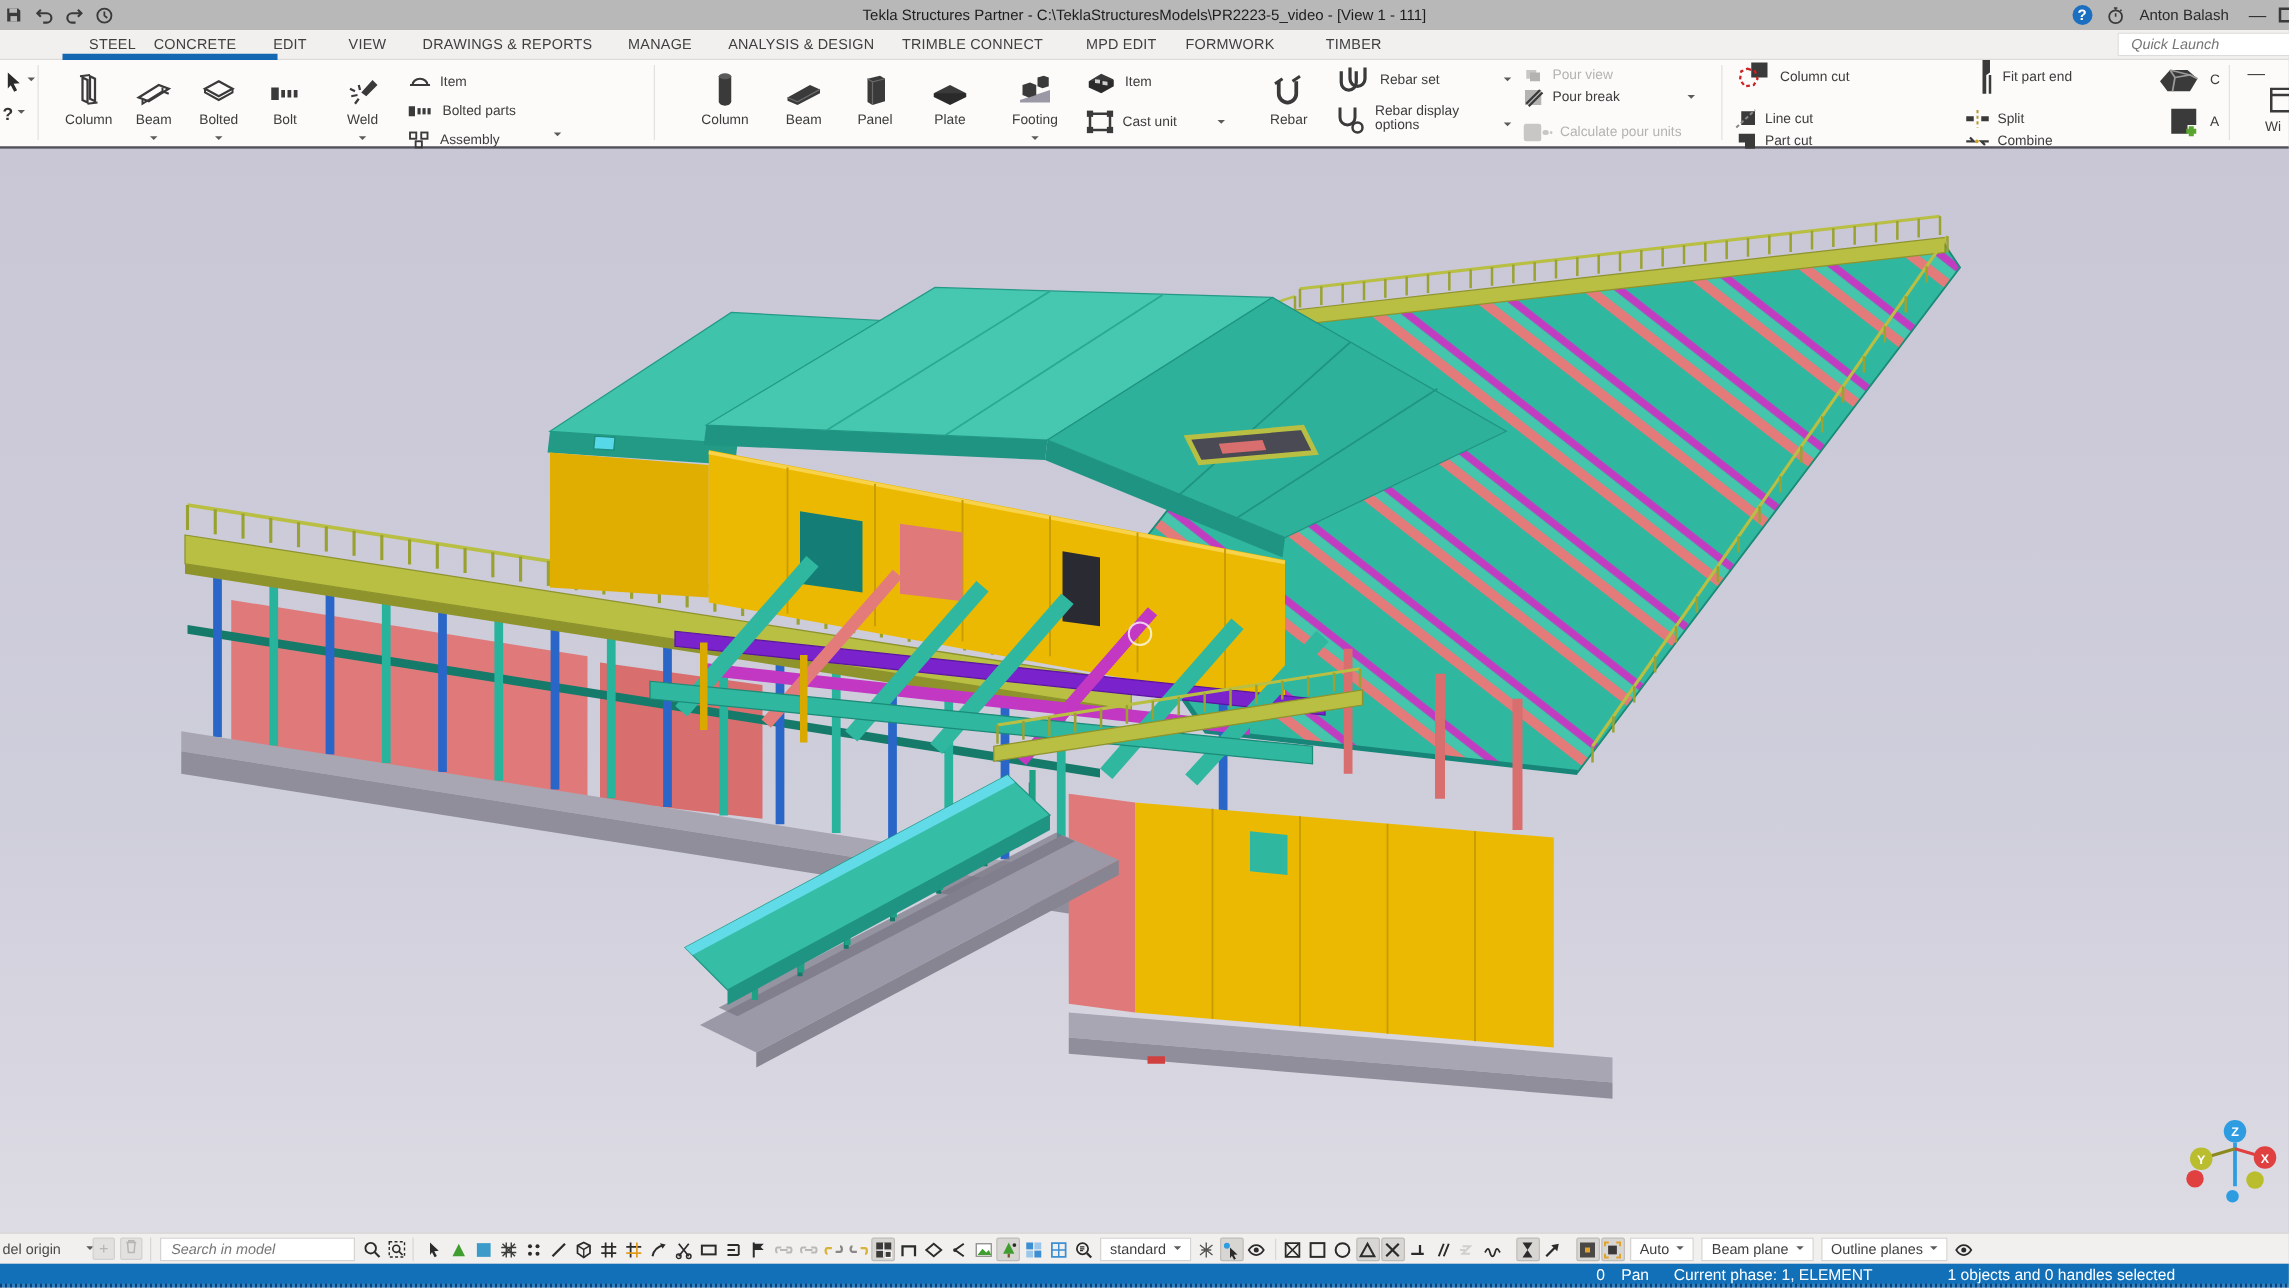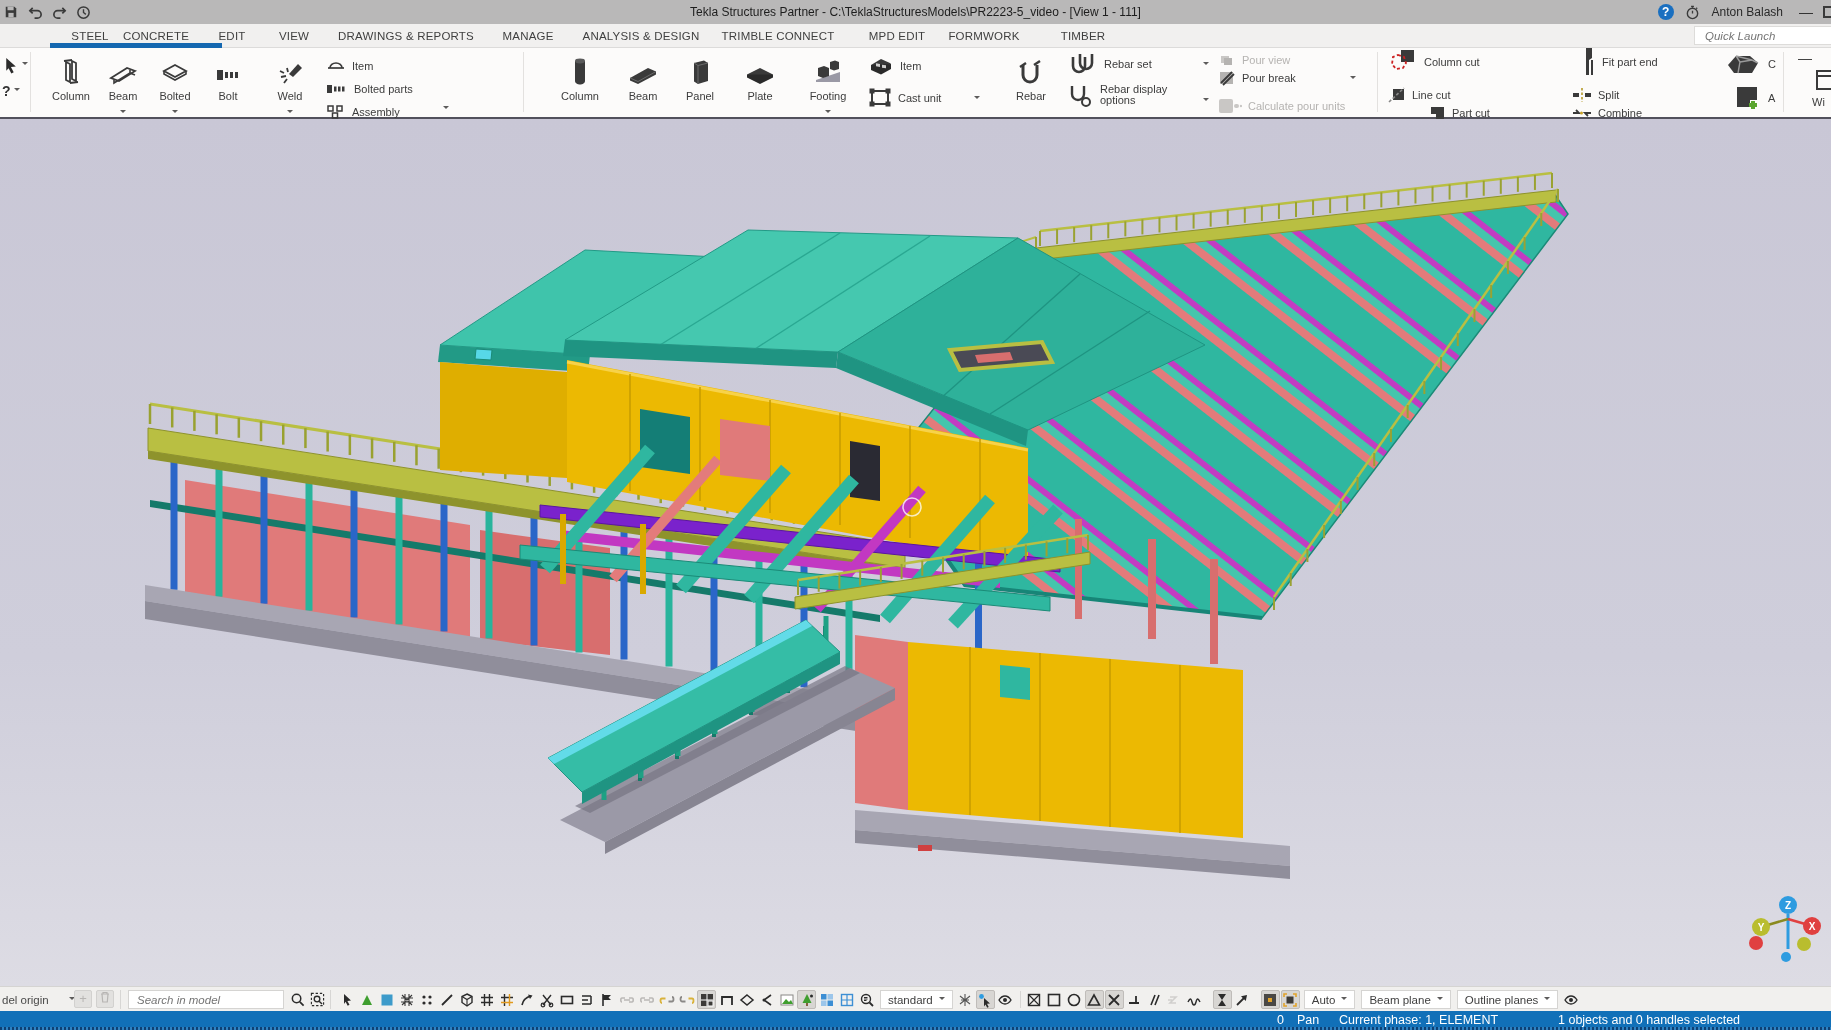--- a/index.html
+++ b/index.html
@@ -392,21 +392,21 @@
         </svg>
       <span>Column cut</span>
     </div>
     <div class="rrow" style="left:1388px; top:37px">
       <svg width="18" height="16" viewBox="0 0 18 16">
           <rect x="5" y="2" width="11" height="11" fill="#3a3a3a"></rect>
           <path d="M1 15L16 1" stroke="#888" stroke-width="1.6" stroke-dasharray="3 2"></path>
         </svg>
       <span>Line cut</span>
     </div>
-    <div class="rrow" style="left:1428px; top:55px">
+    <div class="rrow" style="left:1388px; top:55px">
       <svg width="18" height="16" viewBox="0 0 18 16">
           <path d="M3 2h13v12H8v-5H3z" fill="#3a3a3a"></path>
         </svg>
       <span>Part cut</span>
     </div>
 
     <div class="rrow" style="left:1582px; top:4px">
       <svg width="14" height="30" viewBox="0 0 14 30">
           <path d="M4 1h6v10l-3 2V28H4z" fill="#3a3a3a"></path>
           <path d="M10 13v15" stroke="#3a3a3a" stroke-width="2"></path>

